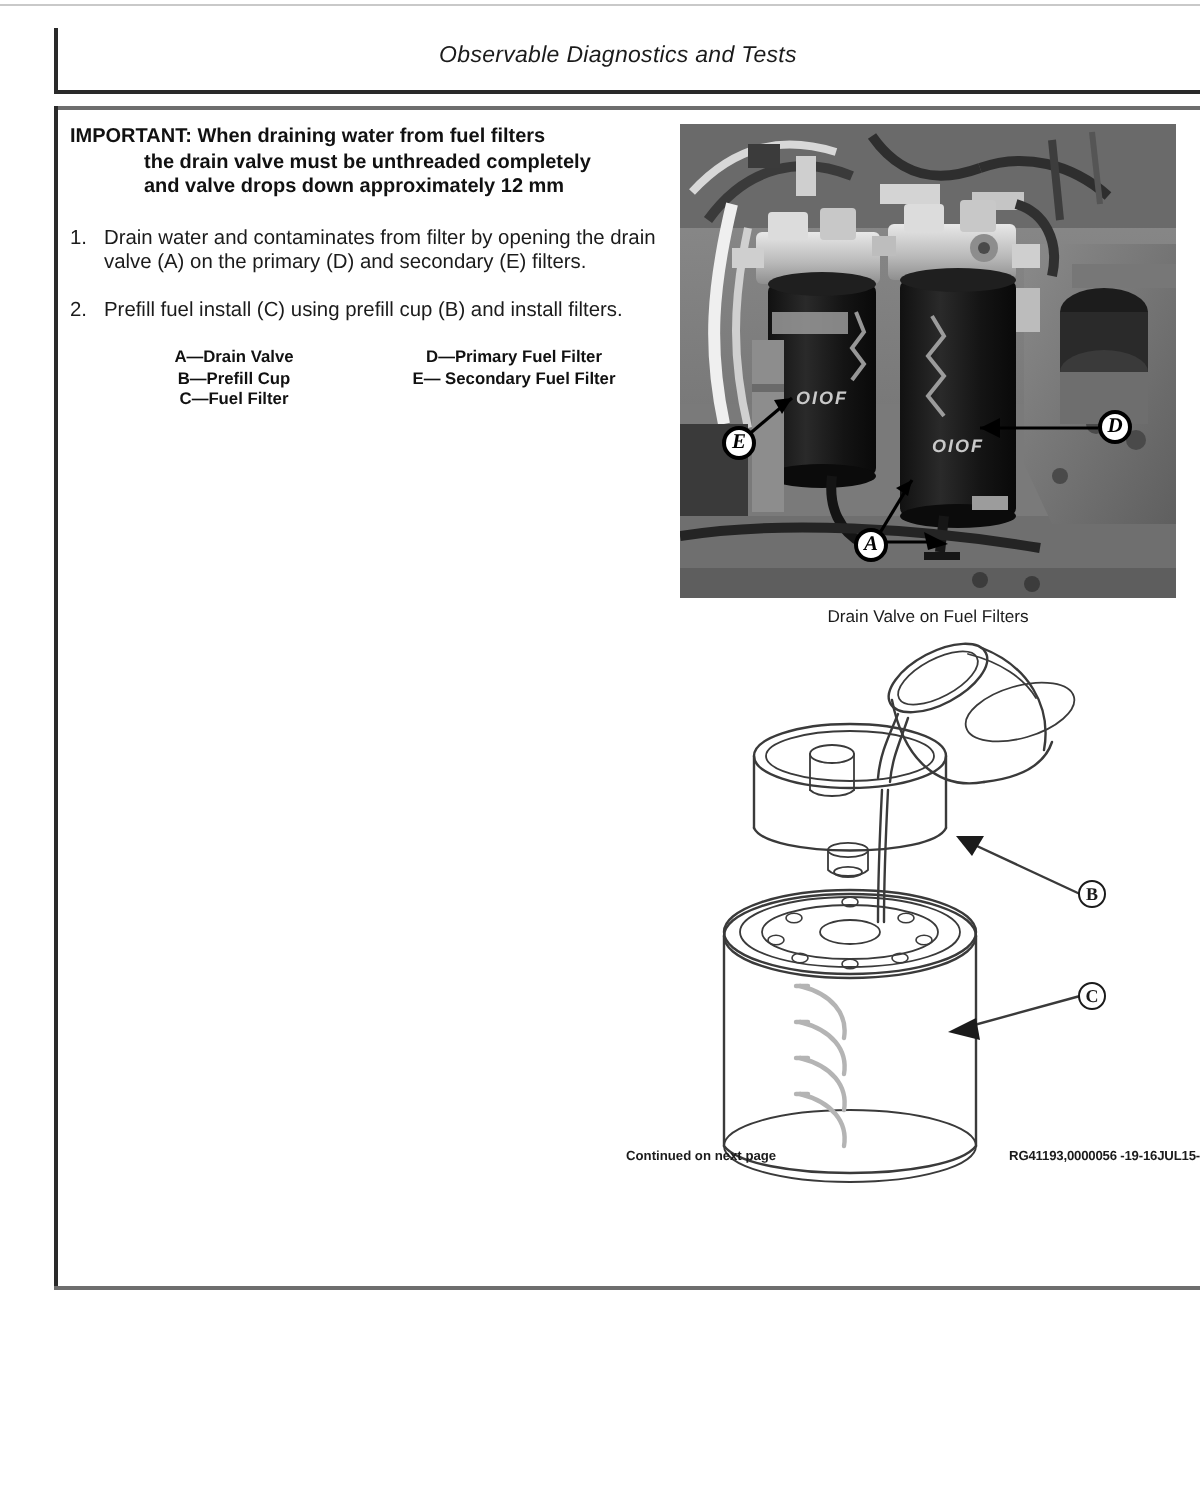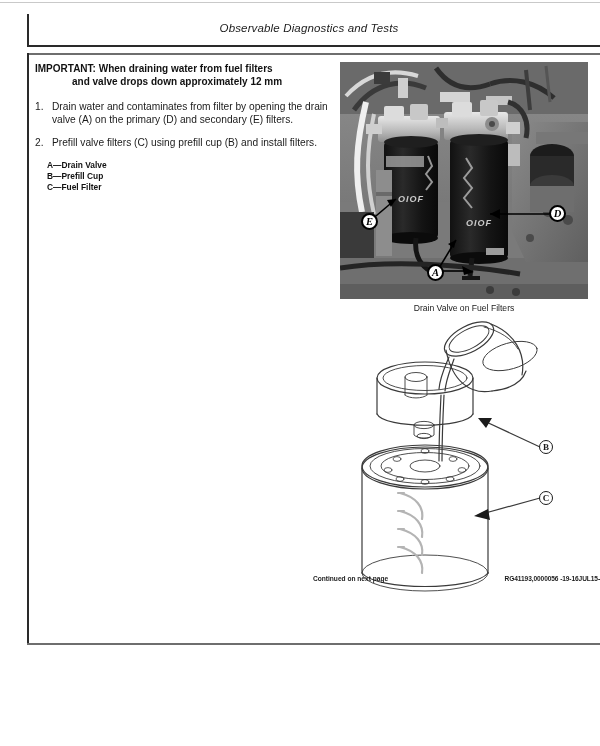--- a/index.html
+++ b/index.html
@@ -128,20 +128,21 @@
     font-weight: bold;
     line-height: 10.6px;
     color: #111;
     padding-left: 12px;
   }
   .legend-col {
     width: 140px;
   }
   .legend-col .lg-item {
     white-space: nowrap;
+    text-align: center;
   }
 
   
   .fig-col {
     position: absolute;
     left: 313px; top: 0;
   }
 
   .figure-caption {
     font-size: 8.6px;
@@ -239,38 +240,43 @@
 
   <div class="content-box">
     <div class="cb-top"></div>
     <div class="cb-left"></div>
     <div class="cb-bottom"></div>
 
     <div class="text-col">
 
       <div class="important-block">
         <div class="imp-line">IMPORTANT: When draining water from fuel filters</div>
+        <div class="imp-line imp-indent">the drain valve must be unthreaded completely</div>
         <div class="imp-line imp-indent">and valve drops down approximately 12 mm</div>
       </div>
 
       <div class="step">
         <span class="num">1.</span>
         <span class="body">Drain water and contaminates from filter by opening the drain valve (A) on the primary (D) and secondary (E) filters.</span>
       </div>
 
       <div class="step">
         <span class="num">2.</span>
-        <span class="body">Prefill valve filters (C) using prefill cup (B) and install filters.</span>
+        <span class="body">Prefill fuel install (C) using prefill cup (B) and install filters.</span>
       </div>
 
       <div class="legend">
         <div class="legend-col">
           <div class="lg-item">A—Drain Valve</div>
           <div class="lg-item">B—Prefill Cup</div>
           <div class="lg-item">C—Fuel Filter</div>
+        </div>
+        <div class="legend-col">
+          <div class="lg-item">D—Primary Fuel Filter</div>
+          <div class="lg-item">E— Secondary Fuel Filter</div>
         </div>
       </div>
 
     </div>
 
     <div class="fig-col">
 
       <div class="photo-fig">
         <div class="photo-frame">
           <svg width="248" height="237" viewBox="0 0 248 237">

